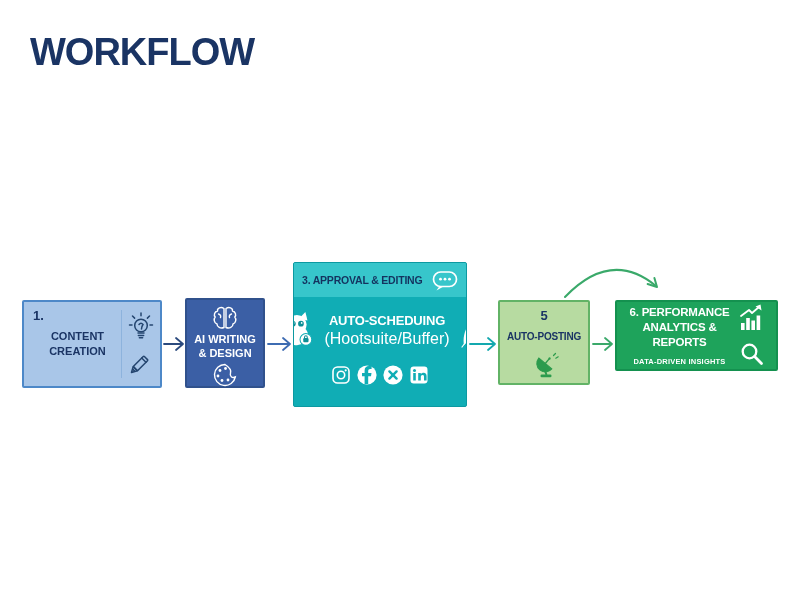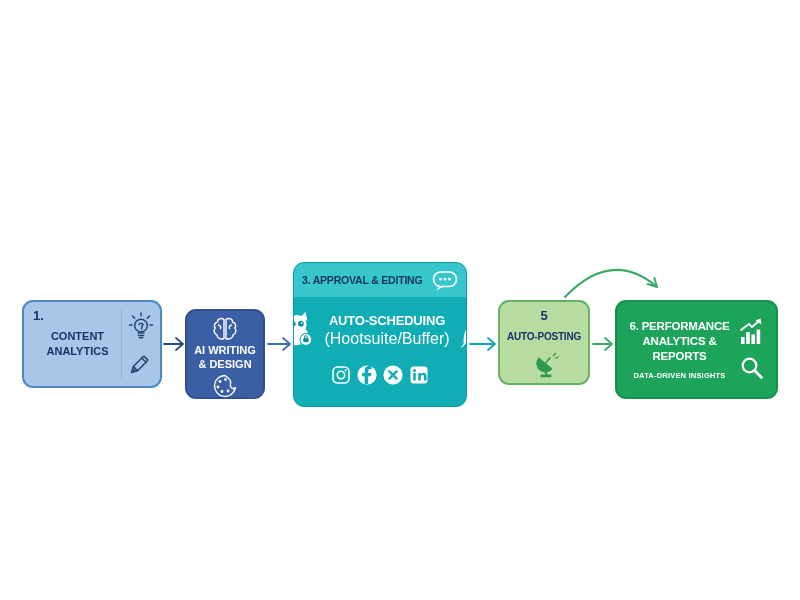--- a/index.html
+++ b/index.html
@@ -12,21 +12,21 @@
   }
 
   
   .title {
     position: absolute; left: 30px; top: 30px;
     color: #1a3464; font-weight: 700; font-size: 38px;
     letter-spacing: -1px; line-height: 1.18;
   }
 
   
-  .box { position: absolute; border-radius: 11px; }
+  .box { position: absolute; border-radius: 2px; }
 
   
   .box1 {
     left: 22px; top: 300px; width: 140px; height: 88px;
     background: #a9c6e8; border: 2px solid #4d88c8;
   }
   .box1 .num {
     position: absolute; left: 9px; top: 6px;
     color: #1a3464; font-weight: 700; font-size: 13px;
   }
@@ -37,21 +37,21 @@
     line-height: 1.35; padding: 0 4px 0 14px;
   }
   .box1 .divider { width: 1px; background: #7fa8d400; background: #8db3dd; margin: 8px 0; }
   .box1 .icons {
     width: 38px; display: flex; flex-direction: column;
     align-items: center; justify-content: space-around; padding: 6px 0;
   }
 
   
   .box2 {
-    left: 185px; top: 309px; width: 80px; height: 90px;
+    left: 185px; top: 298px; width: 80px; height: 90px;
     background: #3b5fa5; border: 2px solid #30518c;
     display: flex; flex-direction: column; align-items: center;
     justify-content: space-between; padding: 5px 2px;
   }
   .box2 .txt {
     color: #ffffff; font-weight: 700; font-size: 11px;
     text-align: center; line-height: 1.3;
   }
 
   
@@ -85,40 +85,41 @@
     left: 498px; top: 300px; width: 92px; height: 85px;
     background: #b7dba1; border: 2px solid #62b366;
     display: flex; flex-direction: column; align-items: center;
     justify-content: space-between; padding: 6px 2px 5px;
   }
   .box4 .num { color: #1a3464; font-weight: 700; font-size: 13px; }
   .box4 .txt { color: #1a3464; font-weight: 700; font-size: 10px; letter-spacing: -0.2px; }
 
   
   .box5 {
-    left: 615px; top: 300px; width: 163px; height: 99px;
+    left: 615px; top: 300px; width: 163px; height: 71px;
     background: #1ea35b; border: 2px solid #14914f;
     display: flex; align-items: center; padding: 6px 6px 6px 8px;
   }
   .box5 .txt { flex: 1; text-align: center; color: #ffffff; }
   .box5 .t1 { font-weight: 700; font-size: 11.5px; line-height: 1.3; letter-spacing: -0.2px; }
   .box5 .t2 { font-weight: 700; font-size: 7.5px; margin-top: 7px; letter-spacing: 0.2px; }
   .box5 .icons {
     width: 36px; display: flex; flex-direction: column;
     align-items: center; justify-content: center; gap: 7px;
   }
 
   .arrow-layer { position: absolute; left: 0; top: 0; z-index: 1; }
   .box { z-index: 2; }
   svg { display: block; }
 </style>
 </head>
 <body>
 
 <div class="title">
+  <div>WORKFLOW</div>
 </div>
 
 <svg class="arrow-layer" width="800" height="600" viewBox="0 0 800 600">
   <g stroke="#2b4a7e" stroke-width="1.8" fill="none" stroke-linecap="round" stroke-linejoin="round">
     <line x1="164" y1="344" x2="182" y2="344"></line>
     <polyline points="176,338 183,344 176,350"></polyline>
   </g>
   <g stroke="#3e6cb2" stroke-width="1.8" fill="none" stroke-linecap="round" stroke-linejoin="round">
     <line x1="268" y1="344" x2="289" y2="344"></line>
     <polyline points="283,338 290,344 283,350"></polyline>
@@ -133,21 +134,21 @@
   </g>
   <g stroke="#3aa96a" stroke-width="2" fill="none" stroke-linecap="round" stroke-linejoin="round">
     <path d="M 565 297 Q 611 249 656 286"></path>
     <polyline points="-8,-5 0,0 -9,4" transform="translate(657,287) rotate(42)"></polyline>
   </g>
 </svg>
 
 <div class="box box1">
   <span class="num">1.</span>
   <div class="inner">
-    <div class="txt">CONTENT ANALYTICS</div>
+    <div class="txt">CONTENT CREATION</div>
     <div class="divider"></div>
     <div class="icons">
       <span>
         <svg width="28" height="32" viewBox="-14 -16 28 32" fill="none" stroke="#24456f" stroke-width="1.5" stroke-linecap="round">
           <line x1="0" y1="-14" x2="0" y2="-11.2"></line>
           <line x1="-8.5" y1="-11" x2="-6.4" y2="-8.9"></line>
           <line x1="8.5" y1="-11" x2="6.4" y2="-8.9"></line>
           <line x1="-11.5" y1="-2" x2="-9" y2="-2"></line>
           <line x1="11.5" y1="-2" x2="9" y2="-2"></line>
           <circle cx="0" cy="-1.5" r="6.3"></circle>

